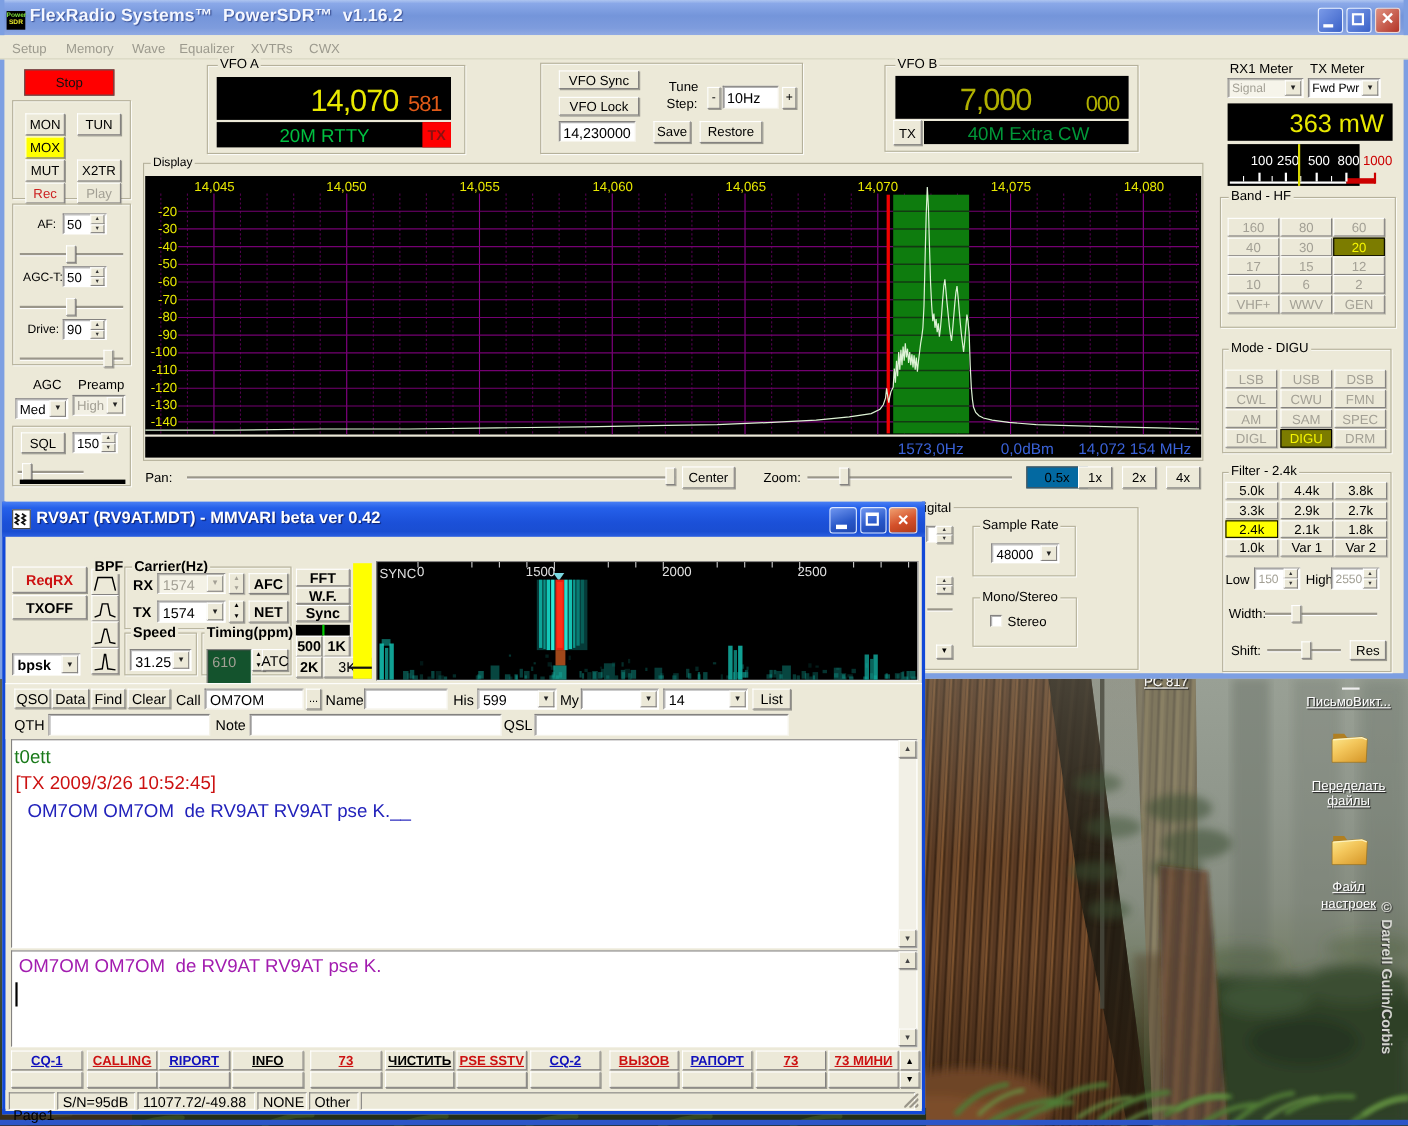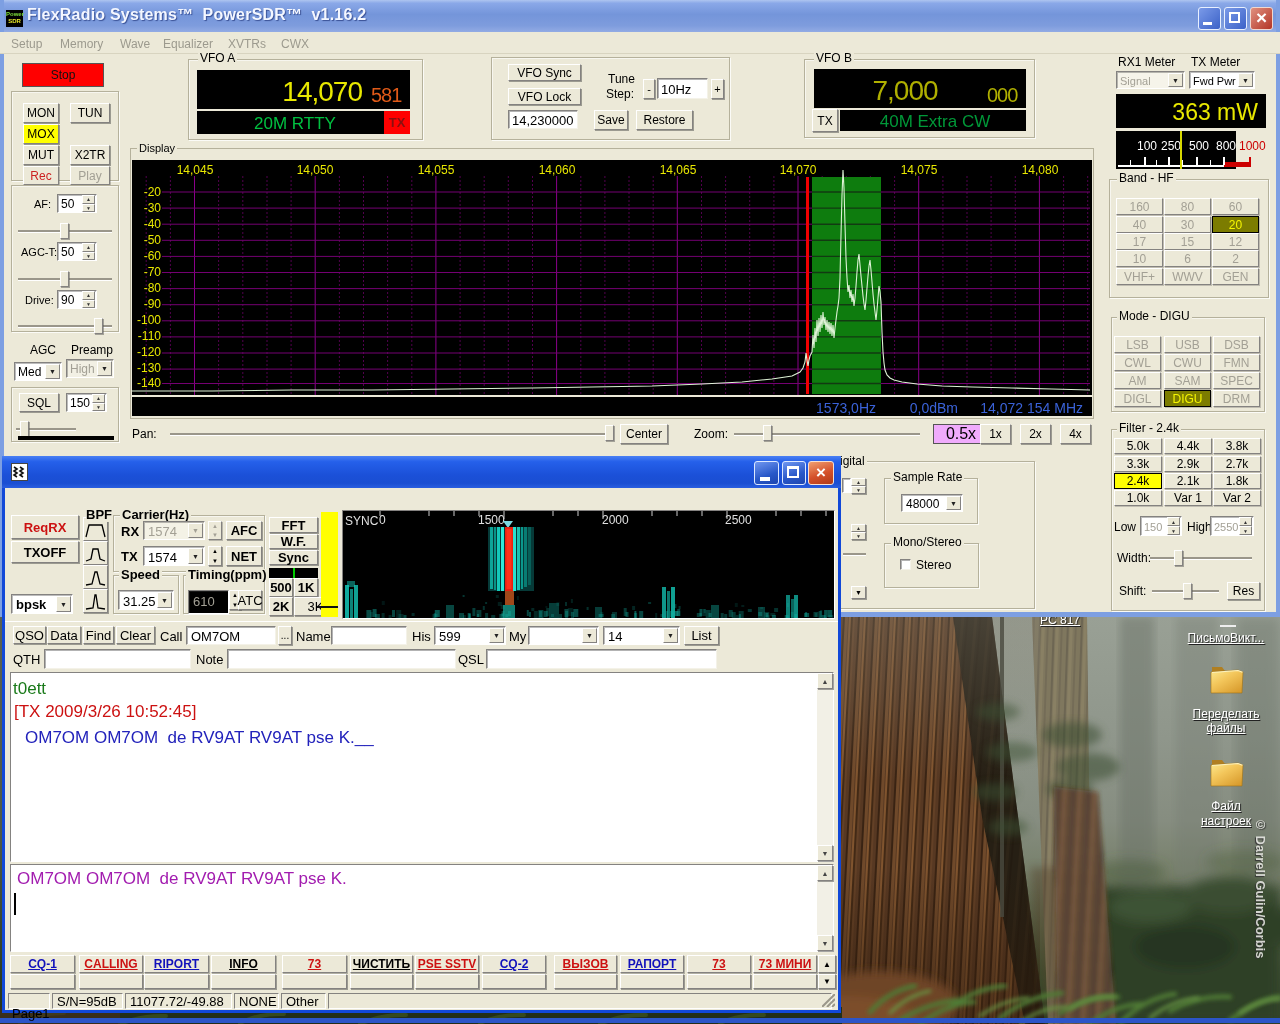--- a/index.html
+++ b/index.html
@@ -479,21 +479,21 @@
     <span class="abs" style="right:9px;top:3px;color:#3a62d8;font-size:14px">14,072 154 MHz</span>
   </div>
 
   <span class="abs" style="left:132px;top:427px;font-size:12px">Pan:</span>
   <div class="groove" style="left:170px;top:433px;width:444px"></div>
   <div class="thumb" style="left:605px;top:425px"></div>
   <div class="b3 ctr" style="left:620px;top:424px;width:48px;height:20px;font-size:12px">Center</div>
   <span class="abs" style="left:694px;top:427px;font-size:12px">Zoom:</span>
   <div class="groove" style="left:734px;top:433px;width:186px"></div>
   <div class="thumb" style="left:763px;top:425px"></div>
-  <div class="abs ctr" style="left:933px;top:424px;width:56px;height:20px;background:#f0abfc;border:1px solid #555;font-size:16px">0.5x</div>
+  <div class="abs ctr" style="left:933px;top:424px;width:56px;height:20px;background:#0369a1;border:1px solid #555;font-size:12px">0.5x</div>
   <div class="b3 ctr" style="left:980px;top:424px;width:31px;height:20px;font-size:12px">1x</div>
   <div class="b3 ctr" style="left:1020px;top:424px;width:31px;height:20px;font-size:12px">2x</div>
   <div class="b3 ctr" style="left:1060px;top:424px;width:31px;height:20px;font-size:12px">4x</div>
 
   <div class="gb" style="left:836px;top:461px;width:199px;height:148px"></div>
   <div class="gbl" style="left:838px;top:456px;font-size:12px">igital</div>
   <div class="gb" style="left:884px;top:478px;width:94px;height:46px"></div>
   <div class="gbl" style="left:891px;top:472px;font-size:12px">Sample Rate</div>
   <div class="spin" style="left:901px;top:494px;width:62px;height:18px;font-size:12px;padding:2px 0 0 4px">48000<span class="cmb-a">▼</span></div>
   <div class="gb" style="left:884px;top:543px;width:95px;height:45px"></div>
@@ -515,20 +515,21 @@
   <div class="abs" style="left:0;top:552px;width:839px;height:5px;background:#1148d8"></div>
   <div class="abs" style="left:0;top:0;width:839px;height:32px;background:linear-gradient(180deg,#4a80f4 0%,#2560ea 18%,#1b50d8 60%,#1a4ed2 85%,#2a5ee0 100%)"></div>
   <div class="abs" style="left:9px;top:7px;width:17px;height:18px;background:#fff;border:1px solid #444">
     <svg width="15" height="16" viewBox="0 0 15 16">
         <g stroke="#111" stroke-width="1.6" fill="none">
           <path d="M2 3 l3 2 -3 2 3 2 -3 2 3 2"></path>
           <path d="M8 3 l3 2 -3 2 3 2 -3 2 3 2"></path>
         </g>
       </svg>
   </div>
+  <div class="abs" style="left:31px;top:6px;font-size:15px;font-weight:bold;color:#fff;text-shadow:1px 1px 1px rgba(10,20,80,.8)">RV9AT (RV9AT.MDT) - MMVARI beta ver 0.42</div>
   <div class="abs" style="left:752px;top:5px;width:25px;height:24px;border-radius:3px;background:linear-gradient(160deg,#6f96f0,#2857c8 60%,#1e46b0);border:1px solid #dce8ff">
       <div class="abs" style="left:5px;top:15px;width:10px;height:4px;background:#fff"></div>
     </div>
   <div class="abs" style="left:780px;top:5px;width:24px;height:24px;border-radius:3px;background:linear-gradient(160deg,#6f96f0,#2857c8 60%,#1e46b0);border:1px solid #dce8ff">
       <div class="abs" style="left:4px;top:4px;width:12px;height:12px;border:2px solid #fff;border-top-width:3px"></div>
     </div>
   <div class="abs ctr" style="left:806px;top:5px;width:26px;height:24px;border-radius:3px;background:linear-gradient(160deg,#f0a070,#d4502a 55%,#b03a18);border:1px solid #f8e0d0;color:#fff;font-size:17px;font-weight:bold">×</div>
 
 
   <div class="b3 ctr" style="left:9px;top:59px;width:68px;height:24px;font-size:13px;font-weight:bold;color:#cc1111">ReqRX</div>
@@ -561,21 +562,21 @@
   <div class="b3" style="left:206px;top:90px;width:14px;height:20px">
       <span class="abs" style="left:3px;top:1px;font-size:6px">▲</span>
       <span class="abs" style="left:3px;bottom:1px;font-size:6px">▼</span>
     </div>
   <div class="b3 ctr" style="left:224px;top:90px;width:36px;height:20px;font-size:13px;font-weight:bold">NET</div>
   <div class="gb" style="left:111px;top:119px;width:66px;height:39px"></div>
   <div class="gbl" style="left:117px;top:113px;font-size:13px;font-weight:bold">Speed</div>
   <div class="spin" style="left:116px;top:134px;width:56px;height:20px;font-size:13px;padding:3px 0 0 4px">31.25<span class="cmb-a">▼</span></div>
   <div class="gb" style="left:181px;top:119px;width:82px;height:39px"></div>
   <div class="gbl" style="left:184px;top:113px;font-size:13px;font-weight:bold">Timing(ppm)</div>
-  <div class="spin" style="left:186px;top:134px;width:41px;height:24px;font-size:13px;padding:3px 0 0 4px;color:#a3a095;background:#000000">610</div>
+  <div class="spin" style="left:186px;top:134px;width:41px;height:35px;font-size:13px;padding:3px 0 0 4px;color:#a3a095;background:#14532d">610</div>
   <div class="b3" style="left:227px;top:134px;width:12px;height:20px">
       <span class="abs" style="left:2px;top:1px;font-size:6px">▲</span>
       <span class="abs" style="left:2px;bottom:1px;font-size:6px">▼</span>
     </div>
   <div class="b3 ctr" style="left:236px;top:134px;width:24px;height:20px;font-size:13px;font-weight:normal">ATC</div>
   <div class="b3 ctr" style="left:267px;top:61px;width:49px;height:16px;font-size:13px;font-weight:bold">FFT</div>
   <div class="b3 ctr" style="left:267px;top:78px;width:49px;height:15px;font-size:13px;font-weight:bold">W.F.</div>
   <div class="b3 ctr" style="left:267px;top:94px;width:49px;height:15px;font-size:13px;font-weight:bold">Sync</div>
   <div class="abs" style="left:267px;top:112px;width:49px;height:10px;background:#000">
       <div class="abs" style="left:24px;top:0;width:2px;height:10px;background:#0c0"></div>

